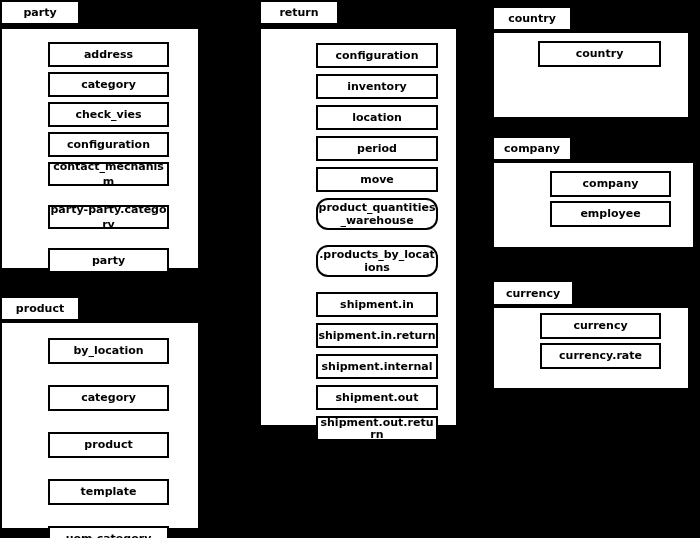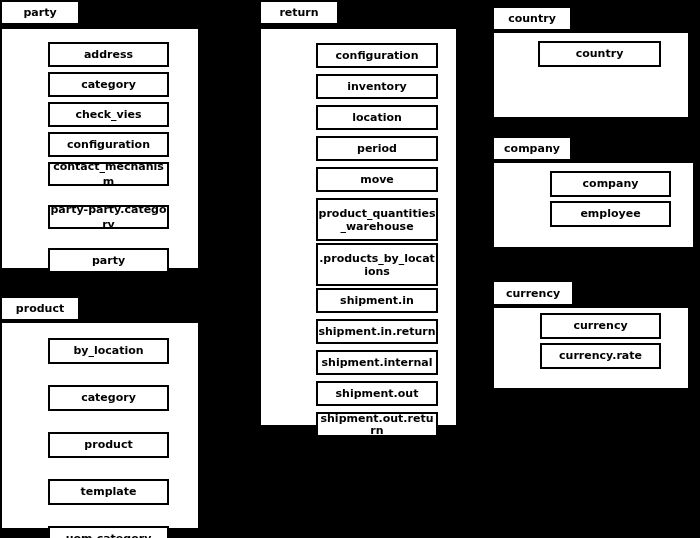--- a/index.html
+++ b/index.html
@@ -74,21 +74,21 @@
   #g-product .group-panel { top: 25px; width: 200px; height: 209px; }
   #g-product .items       { left: 40px; top: 42px; width: 121px; }
   #g-product .item        { height: 26px; margin-bottom: 21px; }
 
   
   #g-stock            { left: 259px; top: 0px; }
   #g-stock .group-tab   { width: 80px;  height: 25px; }
   #g-stock .group-panel { top: 27px; width: 199px; height: 400px; }
   #g-stock .items       { left: 49px; top: 43px; width: 122px; }
   #g-stock .item        { height: 25px; margin-bottom: 6px; }
-  #g-stock .item.two-line { height: 43px; margin-bottom: 2px; line-height: 13px; }
+  #g-stock .item.two-line { height: 32px; margin-bottom: 15px; line-height: 13px; border-radius: 12px; }
 
   
   #g-country            { left: 492px; top: 6px; }
   #g-country .group-tab   { width: 80px;  height: 25px; }
   #g-country .group-panel { top: 25px; width: 198px; height: 88px; }
   #g-country .items       { left: 38px; top: 35px; width: 123px; }
   #g-country .item        { height: 26px; margin-bottom: 4px; }
 
   
   #g-company            { left: 492px; top: 136px; }

